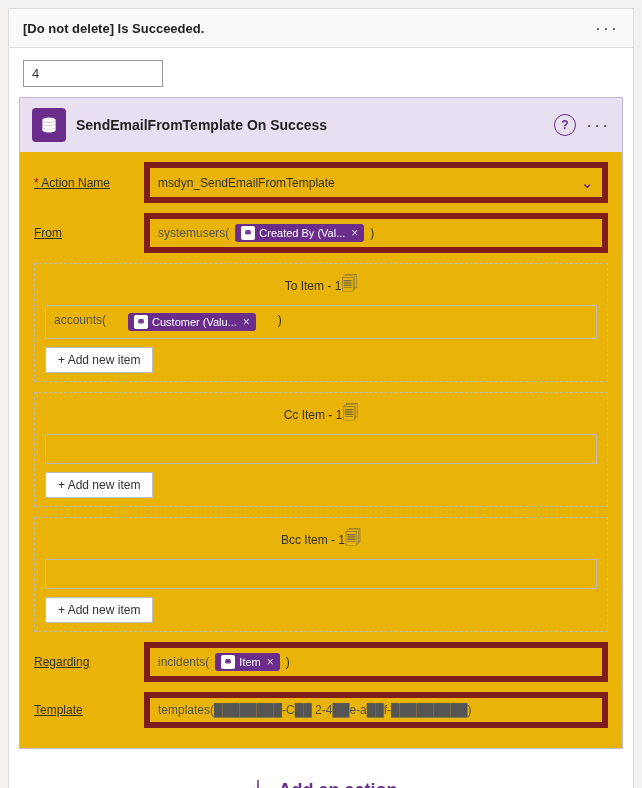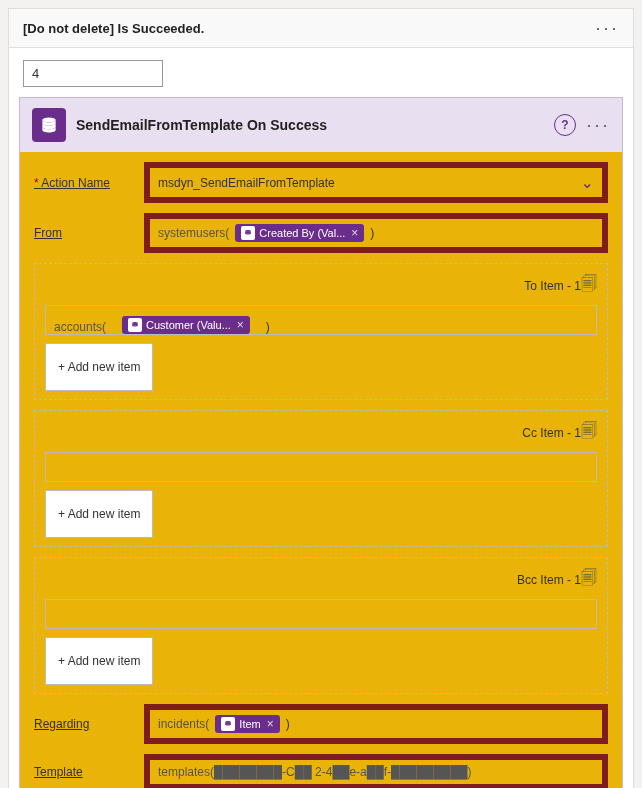--- a/index.html
+++ b/index.html
@@ -185,54 +185,54 @@
     }
     .section-box {
       border: 1px dashed #bbb;
       margin-bottom: 10px;
       padding: 8px 10px;
       position: relative;
     }
     .section-header {
       display: flex;
       align-items: center;
-      justify-content: flex-end;
+      justify-content: center;
       margin-bottom: 6px;
     }
     .section-label {
       font-size: 12px;
       color: #333;
     }
     .copy-btn {
       background: none;
       border: none;
       cursor: pointer;
       color: #555;
       font-size: 16px;
       padding: 0;
     }
     .section-input {
       border: 1px solid #bbb;
-      padding: 0 8px;
+      padding: 7px 8px;
       min-height: 30px;
       display: flex;
-      align-items: flex-end;
-      gap: 16px;
+      align-items: flex-start;
+      gap: 22px;
       font-size: 12px;
       color: #333;
       margin-bottom: 8px;
       width: 100%;
     }
     .add-new-btn {
       display: inline-flex;
       align-items: center;
       gap: 4px;
       border: 1px solid #bbb;
       background: #fff;
-      padding: 16px 12px;
+      padding: 5px 12px;
       font-size: 12px;
       color: #333;
       cursor: pointer;
     }
     .bottom-add-action {
       display: flex;
       flex-direction: column;
       align-items: center;
       padding: 20px 0 16px 0;
       gap: 6px;

